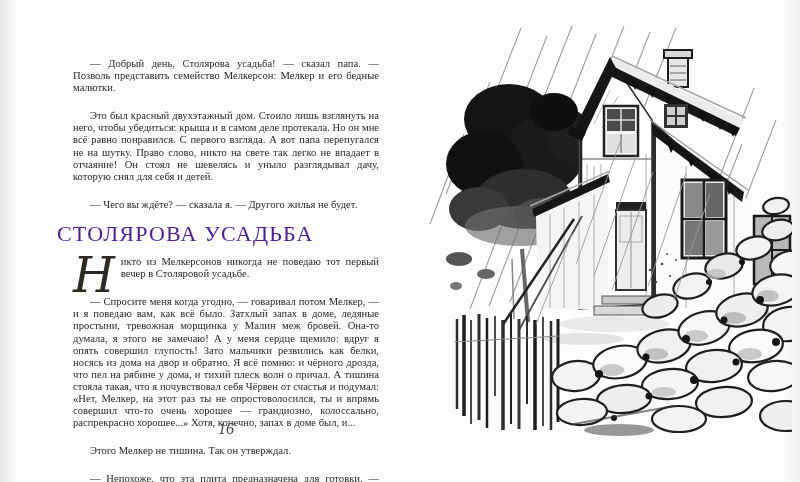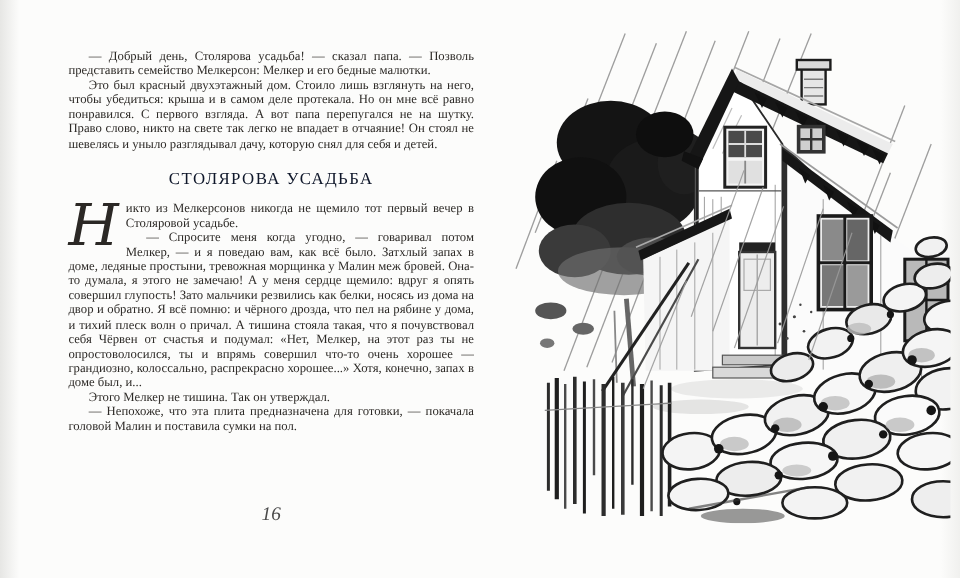--- a/index.html
+++ b/index.html
@@ -17,29 +17,29 @@
   }
   .edge-shade.left  { left: 0;  background: linear-gradient(90deg, rgba(190,190,186,0.35), rgba(255,255,255,0)); }
   .edge-shade.right { right: 0; background: linear-gradient(270deg, rgba(205,205,200,0.25), rgba(255,255,255,0)); }
 
   .text-column {
     position: absolute;
     left: 57px; top: 42px; width: 338px;
     font-size: 10.6px; line-height: 12.1px;
     text-align: justify;
   }
-  .para { margin: 0; text-indent: 17px; }
+  .para { margin: 16px; text-indent: 17px; }
   .para.no-indent { text-indent: 0; }
 
   .chapter-heading {
-    font-size: 14px; font-weight: normal;
+    font-size: 22px; font-weight: normal;
     letter-spacing: 1.2px;
-    text-align: center; text-indent: 0;
+    text-indent: 0;
     margin: 17px 0 13px 0;
-    color: #0f172a;
+    color: #4c1d95;
   }
 
   .dropcap {
     float: left;
     font-family: "DejaVu Serif", serif;
     font-style: italic;
     font-size: 48px; line-height: 36px;
     padding: 1px 6px 0 0;
     color: #2b2825;
   }
@@ -61,25 +61,26 @@
 </style>
 </head>
 <body>
 
 <div class="edge-shade left"></div>
 <div class="edge-shade right"></div>
 
 <div class="text-column">
   <p class="para">— Добрый день, Столярова усадьба! — сказал папа. — Позволь представить семейство Мелкерсон: Мелкер и его бедные малютки.</p>
   <p class="para">Это был красный двухэтажный дом. Стоило лишь взглянуть на него, чтобы убедиться: крыша и в самом деле протекала. Но он мне всё равно понравился. С первого взгляда. А вот папа перепугался не на шутку. Право слово, никто на свете так легко не впадает в отчаяние! Он стоял не шевелясь и уныло разглядывал дачу, которую снял для себя и детей.</p>
+  <p class="para">— Чего вы ждёте? — сказала я. — Другого жилья не будет.</p>
 
   <h1 class="chapter-heading">СТОЛЯРОВА УСАДЬБА</h1>
 
   <p class="para no-indent">
-    <span class="dropcap">Н</span><span>икто из Мелкерсонов никогда не щемило тот первый вечер в Столяровой усадьбе.</span>
+    <span class="dropcap">Н</span><span>икто из Мелкерсонов никогда не поведаю тот первый вечер в Столяровой усадьбе.</span>
   </p>
   <p class="para">— Спросите меня когда угодно, — говаривал потом Мелкер, — и я поведаю вам, как всё было. Затхлый запах в доме, ледяные простыни, тревожная морщинка у Малин меж бровей. Она-то думала, я этого не замечаю! А у меня сердце щемило: вдруг я опять совершил глупость! Зато мальчики резвились как белки, носясь из дома на двор и обратно. Я всё помню: и чёрного дрозда, что пел на рябине у дома, и тихий плеск волн о причал. А тишина стояла такая, что я почувствовал себя Чёрвен от счастья и подумал: «Нет, Мелкер, на этот раз ты не опростоволосился, ты и впрямь совершил что-то очень хорошее — грандиозно, колоссально, распрекрасно хорошее...» Хотя, конечно, запах в доме был, и...</p>
   <p class="para">Этого Мелкер не тишина. Так он утверждал.</p>
   <p class="para">— Непохоже, что эта плита предназначена для готовки, — покачала головой Малин и поставила сумки на пол.</p>
 </div>
 
 <div class="page-number">16</div>
 
 <svg class="illustration" viewBox="0 0 368 412" xmlns="http://www.w3.org/2000/svg">
 

